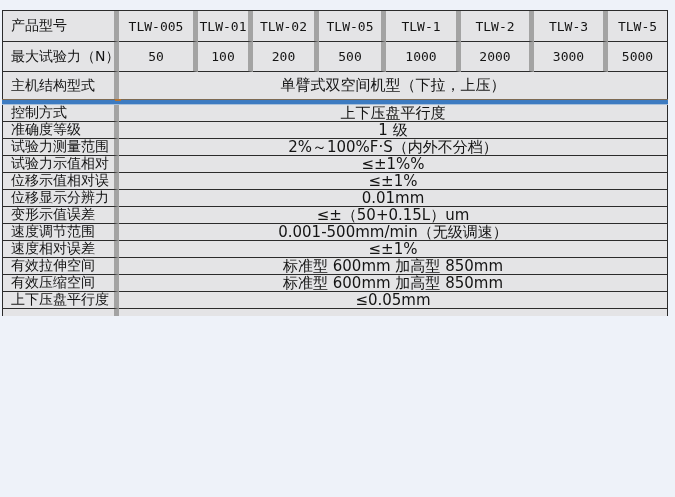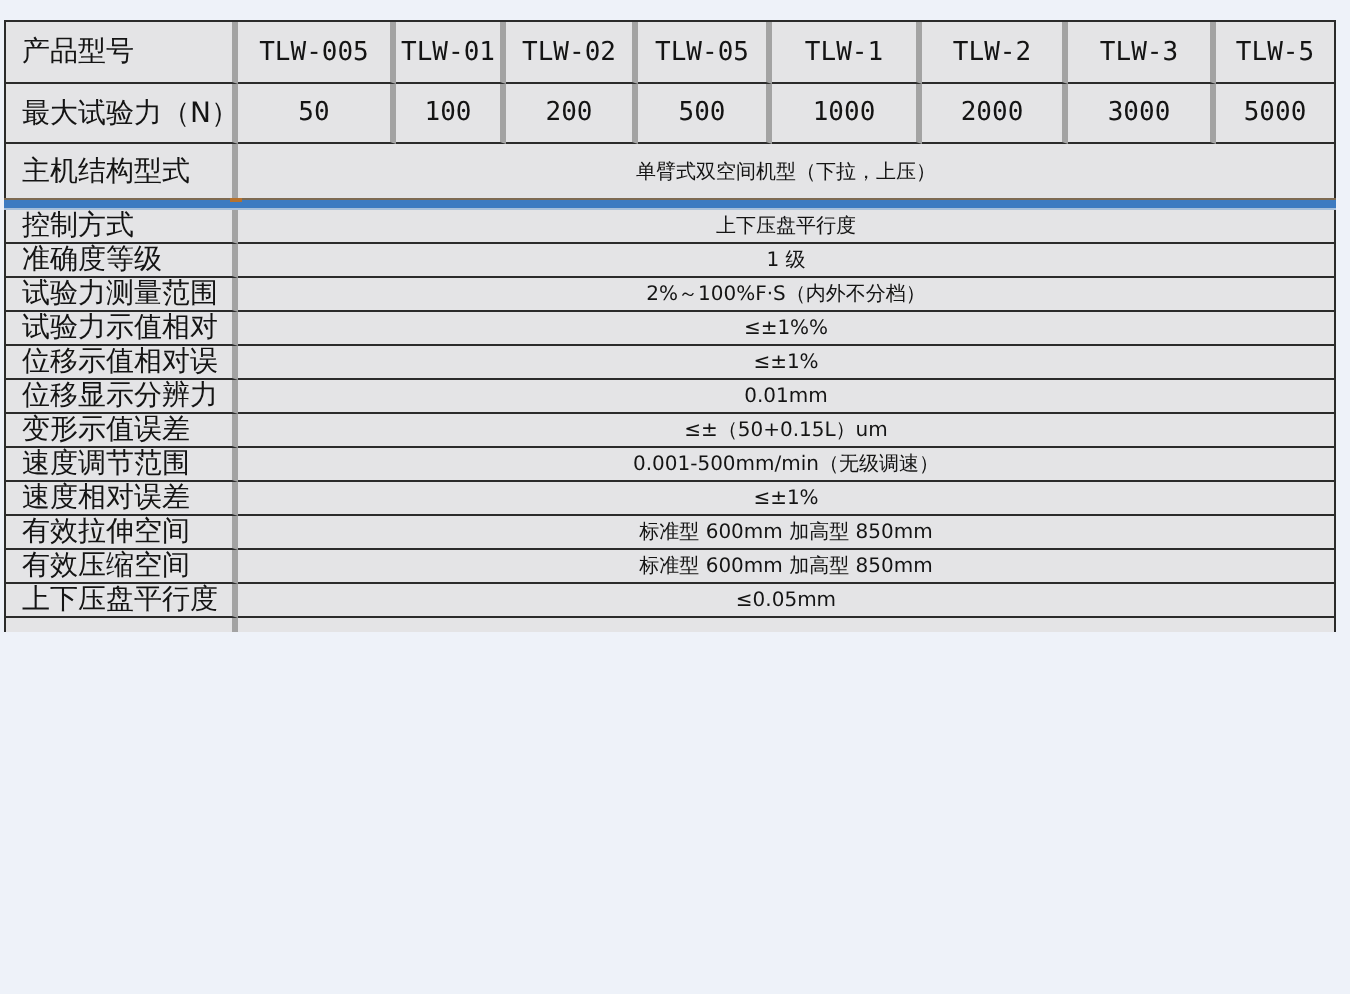--- a/index.html
+++ b/index.html
@@ -17,29 +17,29 @@
   }
   .grid-row{display:grid;grid-template-columns:116px 79px 55px 66px 67px 75px 73px 74px 1fr;}
   .spec-row{display:grid;grid-template-columns:116px 1fr;height:17px;}
   .row-models{height:31px;}
   .row-forces{height:30px;}
   .row-structure{height:27px;}
   .row-structure .cell{border-bottom:none;}
   .partial-row{height:7px;}
   .partial-row .cell{border-bottom:none;}
   .cell{
-    border-right:3px solid #a3a3a3;border-bottom:1px solid #2b2b2b;
+    border-right:5px solid #a3a3a3;border-bottom:1px solid #2b2b2b;
     display:flex;align-items:center;justify-content:center;
     overflow:hidden;white-space:nowrap;
     box-sizing:border-box;
   }
   .cell:last-child{border-right:none;}
   .label-cell{justify-content:flex-start;padding-left:8px;font-size:14px;}
   .num{font-family:"DejaVu Sans Mono","Liberation Mono",monospace;font-size:13px;}
-  .value-cell{font-size:10px;}
+  .value-cell{font-size:15px;}
   .band{
     position:relative;height:6px;width:666px;margin-left:-1px;
     background:#3d7bc1;
     border-top:1px solid #7d6a52;
     border-bottom:1px solid #a8c0da;
     box-sizing:border-box;
   }
   .band-notch{position:absolute;left:113px;top:-1px;width:6px;height:2px;background:#b5722e;}
 </style>
 </head>

